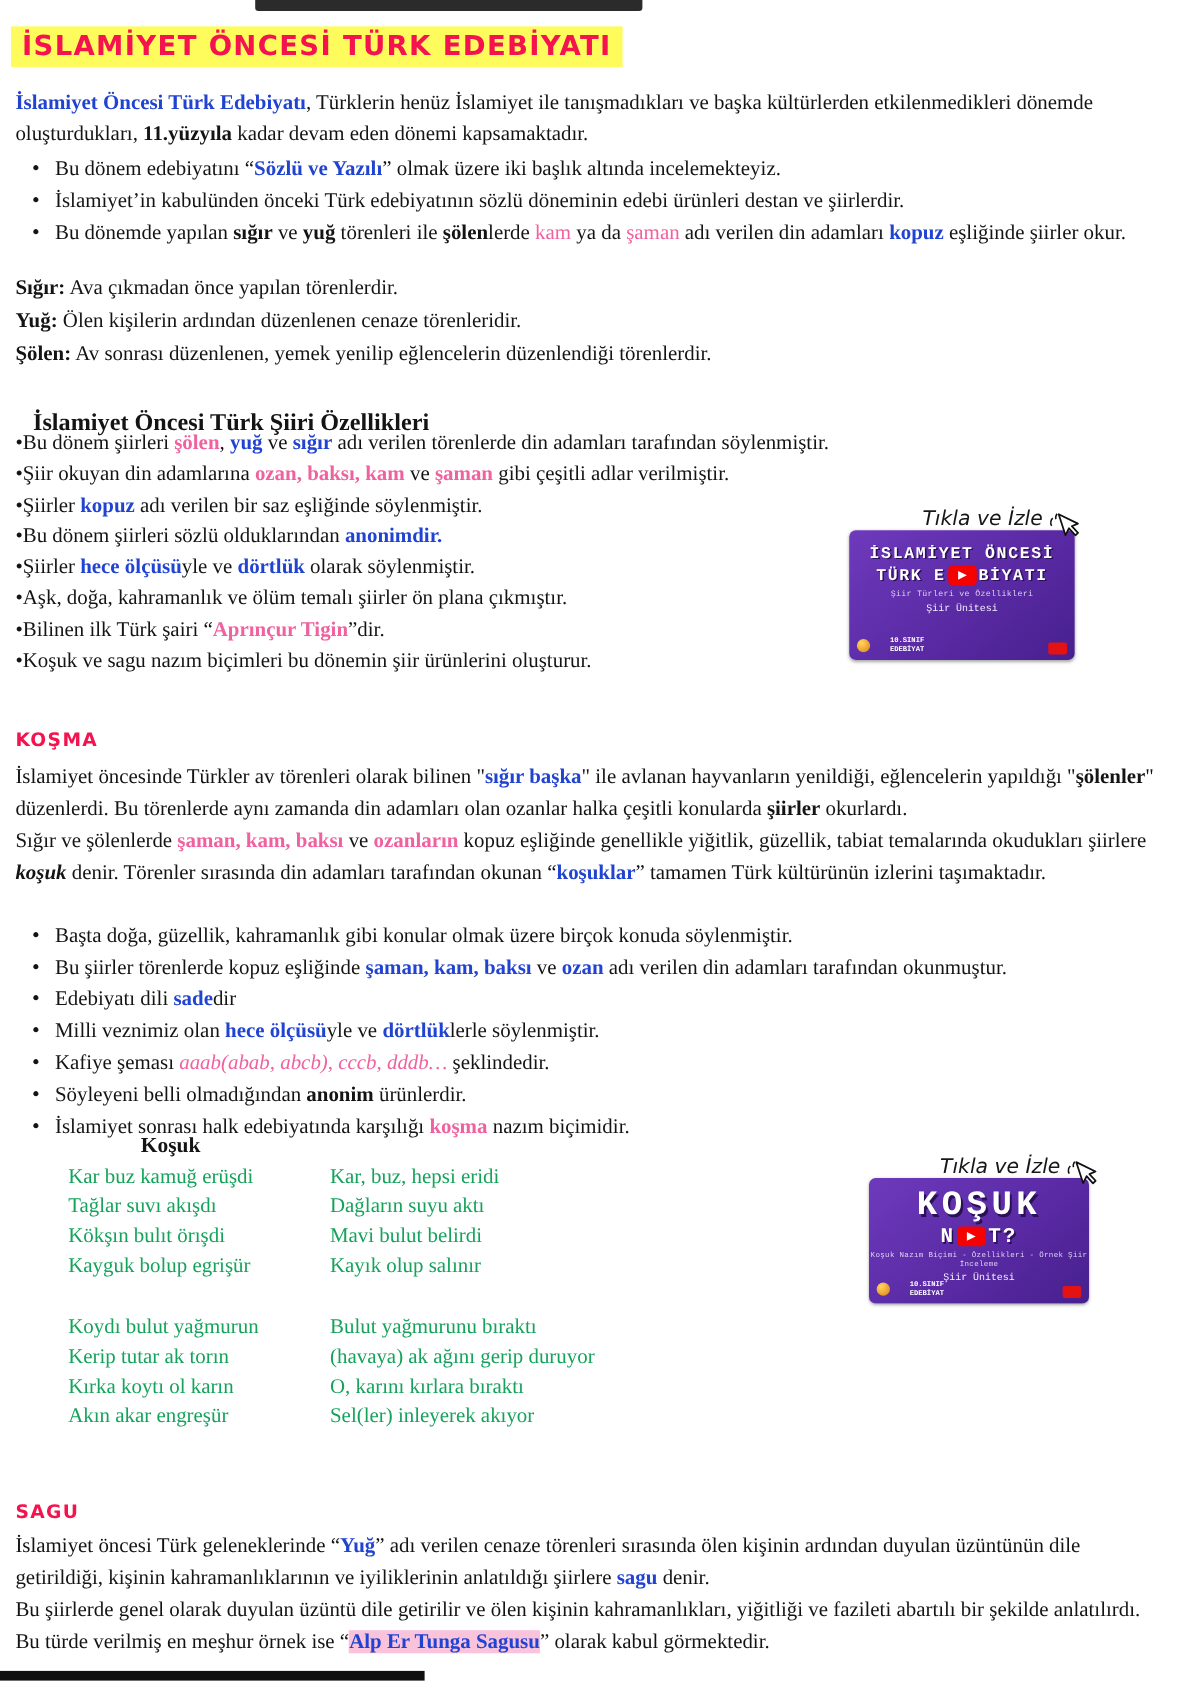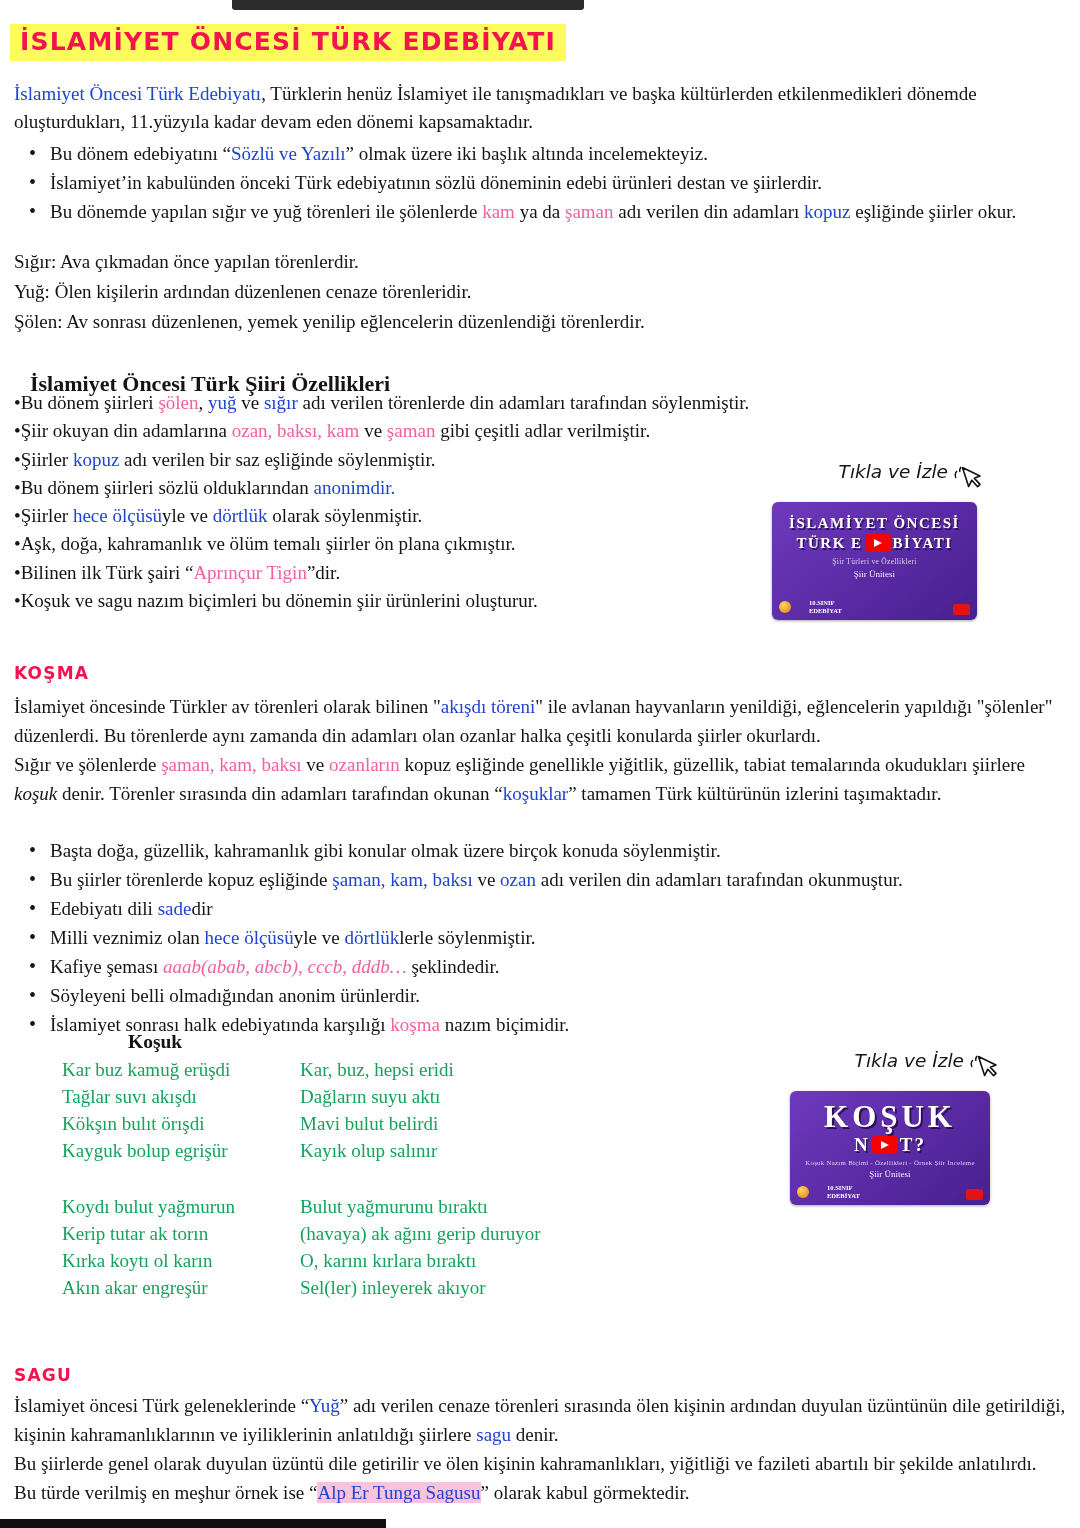--- a/index.html
+++ b/index.html
@@ -1,19 +1,19 @@
 <!DOCTYPE html>
 <html lang="tr"><head>
 <meta charset="utf-8">
 <style>
   body{margin:0;background:#ffffff}
   .page{position:relative;width:1080px;height:1528px;background:#fff;overflow:hidden;
         font-family:"Liberation Serif",serif;font-size:19px;color:#141414}
   p{margin:0}
-  .b{font-weight:normal}
+  .b{font-weight:bold}
   .i{font-style:italic}
   .blue{color:#2143d1}
   .pink{color:#f0619f}
   .hl-pink{background:#f9c3dc}
   .abs{position:absolute;left:14px;right:14px}
 
   .top-bar{position:absolute;top:0;left:232px;width:352px;height:10px;background:#2b2b2b;border-radius:0 0 3px 3px;z-index:4}
   .bottom-bar{position:absolute;bottom:0;left:0;width:386px;height:9px;background:#101010;z-index:5}
 
   #title{top:24px;right:auto;left:10px}
@@ -46,23 +46,23 @@
   #sagu-h{top:1365px}
   #sagu-paras{top:1391px;line-height:29px}
 
   .embed{position:absolute;width:214px}
   #embed1{top:461px;left:772px}
   #embed2{top:1050px;left:790px;width:212px}
   .cta-row{display:flex;align-items:center;justify-content:flex-end;gap:2px;padding-right:2px}
   .cta{font-family:"DejaVu Sans",sans-serif;font-style:italic;font-weight:normal;font-size:18.5px;color:#161616}
   .cursor{margin-bottom:-12px;position:relative;z-index:3}
 
-  .thumb{width:205px;height:118px;margin-top:20px;border-radius:6px;position:relative;color:#fff;text-align:center;
+  .thumb{width:205px;height:118px;margin-top:0;border-radius:6px;position:relative;color:#fff;text-align:center;
          background:linear-gradient(140deg,#6d3abc 0%,#5a2aa4 55%,#47208e 100%);
-         font-family:Liberation Serif, serif;box-shadow:0 1px 3px rgba(0,0,0,.35);cursor:pointer}
+         font-family:Liberation Mono, monospace;box-shadow:0 1px 3px rgba(0,0,0,.35);cursor:pointer}
   #embed2 .thumb{width:200px;height:114px}
   .thumb1 .t1{padding-top:13px;font-weight:bold;font-size:15px;letter-spacing:1.5px;text-shadow:1.5px 1.5px 0 #2a1054}
   .thumb1 .t2{margin-top:2px;font-weight:bold;font-size:15px;letter-spacing:1.5px;text-shadow:1.5px 1.5px 0 #2a1054;
               display:flex;justify-content:center;align-items:center;gap:2px}
   .play{width:26px;height:18px;background:#f60000;border-radius:4px;position:relative;display:inline-block;flex:0 0 auto}
   .play::after{content:"";position:absolute;left:9px;top:4.5px;border-left:8px solid #fff;
                border-top:4.5px solid transparent;border-bottom:4.5px solid transparent}
   .thumb .sub{margin-top:5px;font-size:7.5px;color:#ded2f6;letter-spacing:.3px}
   .thumb .unit{margin-top:3px;font-size:9px;color:#f4eefe}
   .thumb .bottom{position:absolute;left:7px;right:7px;bottom:5px;display:flex;justify-content:space-between;align-items:flex-end}
@@ -143,21 +143,21 @@
           </span>
         </div>
         <span class="badge"></span>
       </div>
     </div>
   </div>
 
   <h2 class="abs red-head" id="kosma-h">KOŞMA</h2>
 
   <div class="abs" id="kosma-paras">
-    <p><span>İslamiyet öncesinde Türkler av törenleri olarak bilinen "</span><span class="b blue">akışdı töreni</span><span>" ile avlanan hayvanların yenildiği, eğlencelerin yapıldığı "</span><span class="b">şölenler</span><span>" düzenlerdi. Bu törenlerde aynı zamanda din adamları olan ozanlar halka çeşitli konularda </span><span class="b">şiirler</span><span> okurlardı.</span></p>
+    <p><span>İslamiyet öncesinde Türkler av törenleri olarak bilinen "</span><span class="b blue">sığır başka</span><span>" ile avlanan hayvanların yenildiği, eğlencelerin yapıldığı "</span><span class="b">şölenler</span><span>" düzenlerdi. Bu törenlerde aynı zamanda din adamları olan ozanlar halka çeşitli konularda </span><span class="b">şiirler</span><span> okurlardı.</span></p>
     <p><span>Sığır ve şölenlerde </span><span class="b pink">şaman, kam, baksı</span><span> ve </span><span class="b pink">ozanların</span><span> kopuz eşliğinde genellikle yiğitlik, güzellik, tabiat temalarında okudukları şiirlere </span><span class="b i">koşuk</span><span> denir. Törenler sırasında din adamları tarafından okunan “</span><span class="b blue">koşuklar</span><span>” tamamen Türk kültürünün izlerini taşımaktadır.</span></p>
   </div>
 
   <div class="abs" id="kosma-bullets">
     <div class="bullet"><span>Başta doğa, güzellik, kahramanlık gibi konular olmak üzere birçok konuda söylenmiştir.</span></div>
     <div class="bullet"><span>Bu şiirler törenlerde kopuz eşliğinde </span><span class="b blue">şaman, kam, baksı</span><span> ve </span><span class="b blue">ozan</span><span> adı verilen din adamları tarafından okunmuştur.</span></div>
     <div class="bullet"><span>Edebiyatı dili </span><span class="b blue">sade</span><span>dir</span></div>
     <div class="bullet"><span>Milli veznimiz olan </span><span class="b blue">hece ölçüsü</span><span>yle ve </span><span class="b blue">dörtlük</span><span>lerle söylenmiştir.</span></div>
     <div class="bullet"><span>Kafiye şeması </span><span class="i pink">aaab(abab, abcb), cccb, dddb…</span><span> şeklindedir.</span></div>
     <div class="bullet"><span>Söyleyeni belli olmadığından </span><span class="b">anonim</span><span> ürünlerdir.</span></div>

